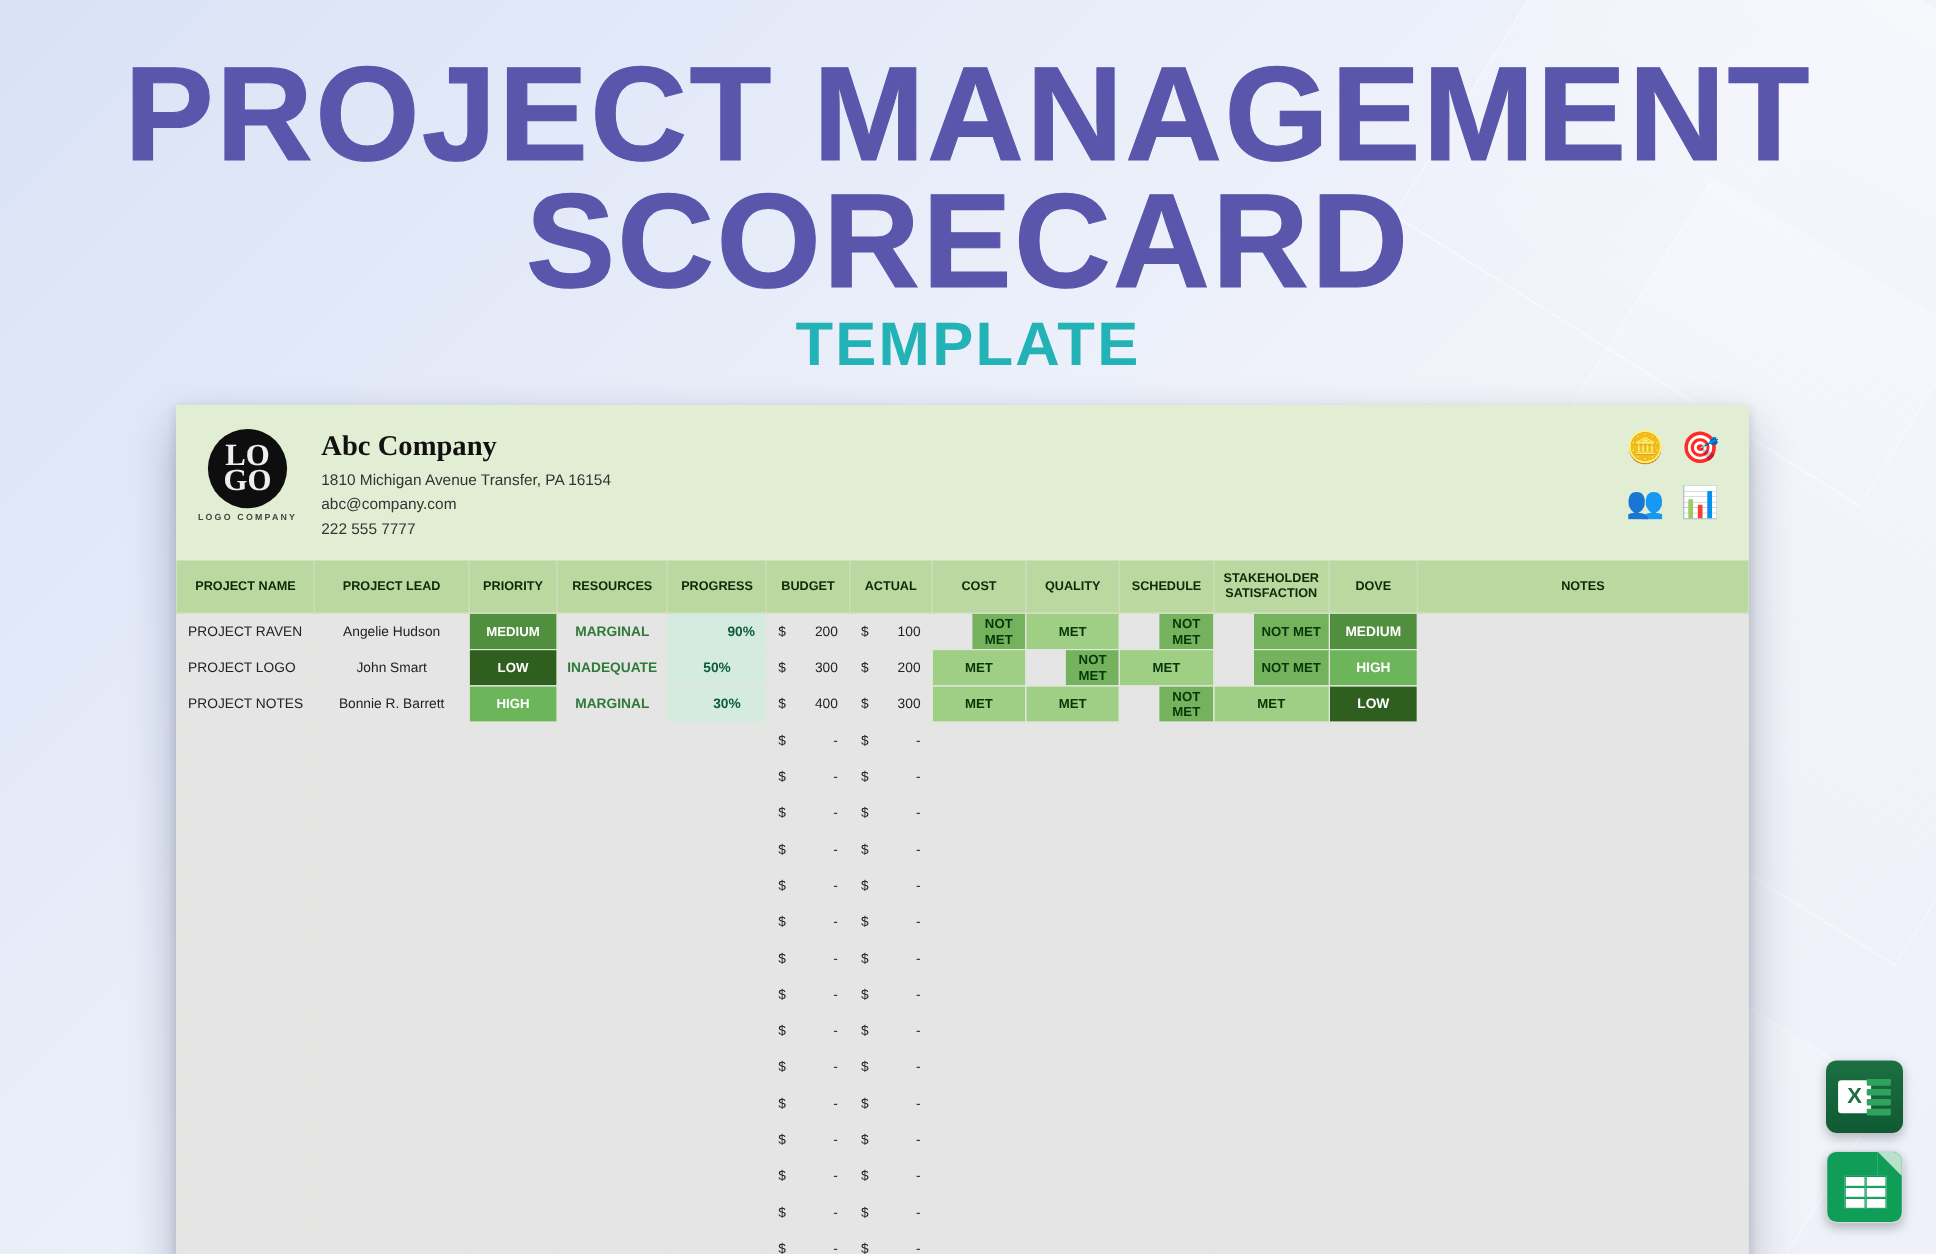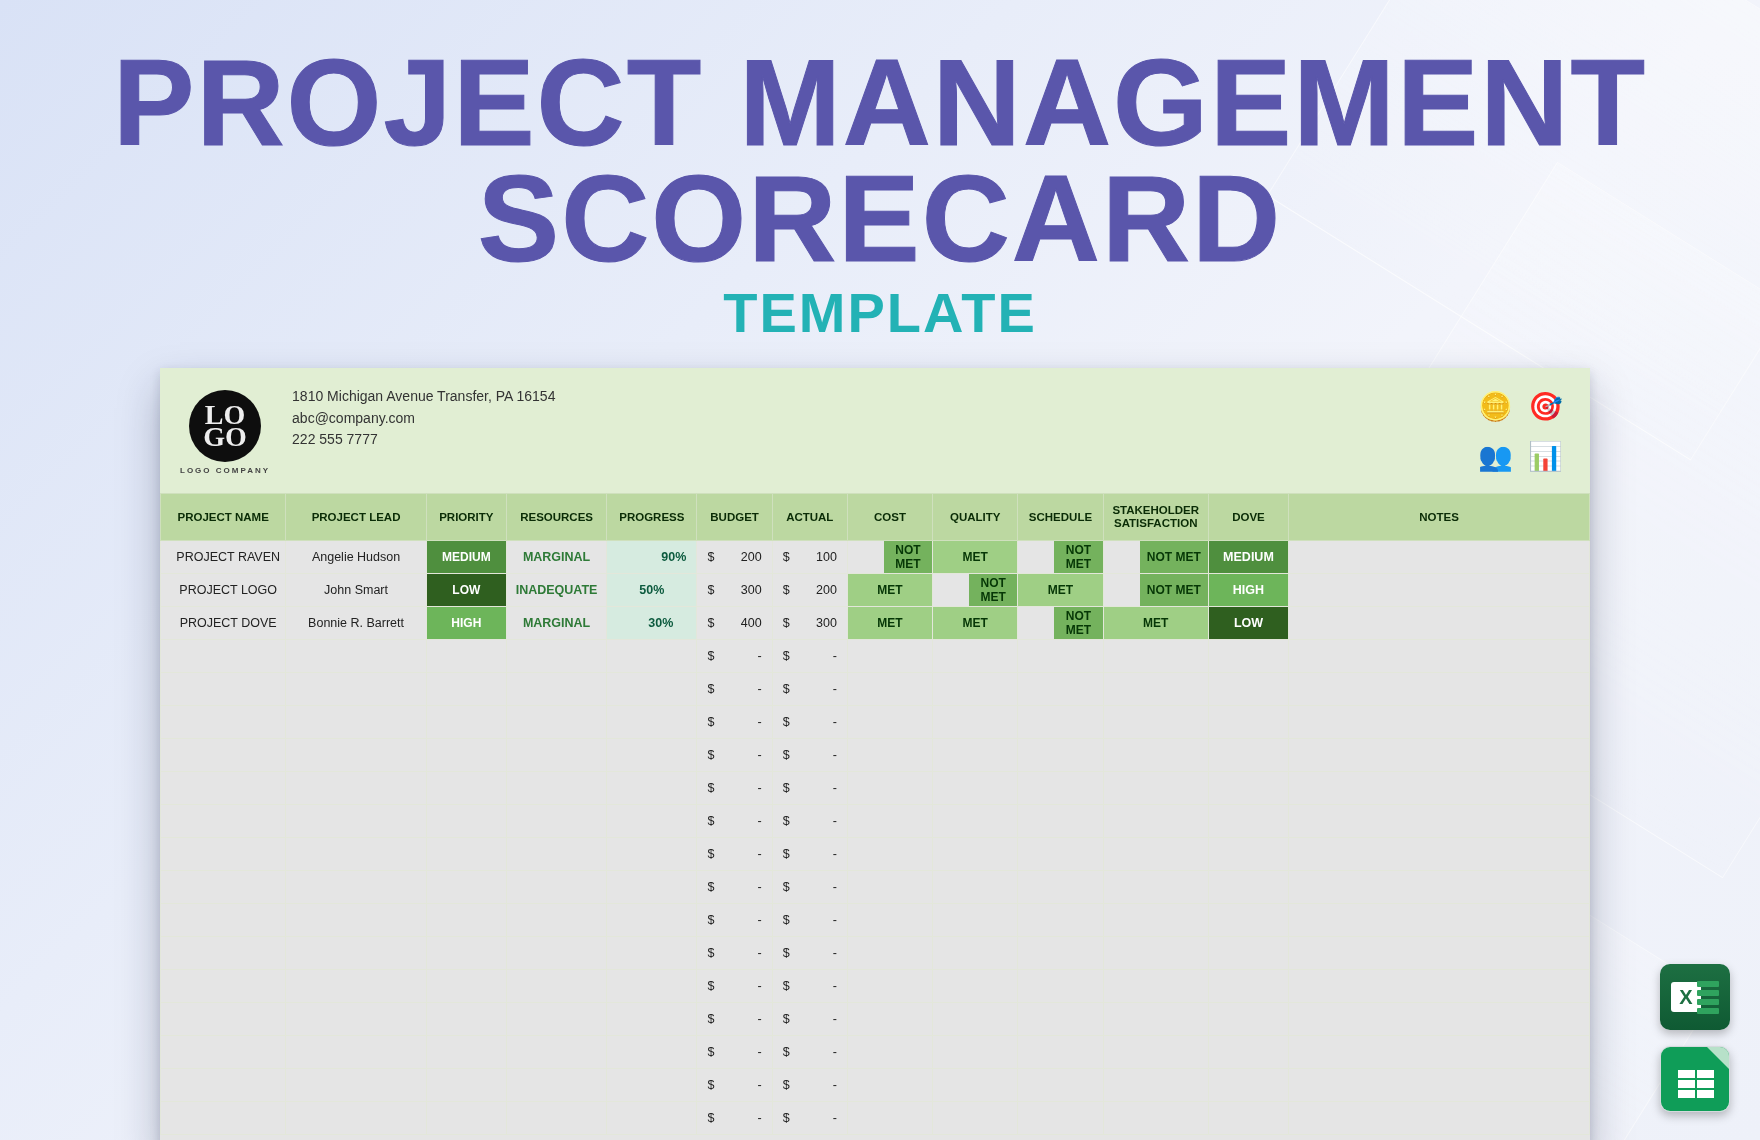--- a/index.html
+++ b/index.html
@@ -36,21 +36,21 @@
 .logo-circle{width:72px;height:72px;border-radius:50%;background:#0e0e0e;color:#eee;display:flex;flex-direction:column;align-items:center;justify-content:center;font-weight:800;font-family:Georgia,serif;line-height:.8;font-size:28px;}
 .logo-small{font-size:8px;letter-spacing:2px;color:#444;margin-top:4px;font-weight:700;}
 .company-text .cname{font-family:Georgia,serif;font-weight:800;font-size:26px;color:#111;}
 .company-text div{font-size:14px;color:#333;line-height:1.55;}
 .doc-title{position:absolute;right:150px;top:38px;font-family:Georgia,serif;font-weight:800;font-size:30px;color:#111;letter-spacing:.5px;}
 .icon-grid{position:absolute;right:22px;top:16px;display:grid;grid-template-columns:44px 44px;grid-template-rows:44px 44px;gap:6px;}
 .ig{display:flex;align-items:center;justify-content:center;font-size:28px;}
 table{width:100%;border-collapse:collapse;table-layout:fixed;font-size:12.5px;}
 thead th{background:#bcd8a1;color:#0a2c06;font-weight:800;font-size:11.5px;padding:10px 6px;text-align:center;border:1px solid #cfe0bd;line-height:1.15;}
 tbody td{border:1px solid #e3e7da;padding:0;text-align:center;height:33px;color:#222;}
-tbody td.tl{text-align:center;padding-left:10px;}
+tbody td.tl{text-align:left;padding-left:10px;}
 .badge{display:flex;align-items:center;justify-content:center;height:100%;width:100%;color:#fff;font-weight:700;font-size:12px;}
 .g-med{background:#4f8f3e;} .g-low{background:#2f5f1f;} .g-high{background:#6db55a;}
 .res{color:#2e7a37;font-weight:800;}
 .prog{background:#d6ebe0;font-weight:700;color:#0d5b3f;}
 .met{background:#9fcf85;font-weight:700;color:#063706;font-size:12px;}
 .notmet{background:#74b25d;font-weight:700;color:#063706;font-size:12px;margin-left:36px;}
 .risk-med{background:#4f8f3e;color:#fff;font-weight:700;}
 .risk-high{background:#6db55a;color:#fff;font-weight:700;}
 .risk-low{background:#2f5f1f;color:#fff;font-weight:700;}
 .money{text-align:left;padding:0 10px;display:flex;justify-content:space-between;align-items:center;height:100%;}
@@ -83,20 +83,21 @@
 <div class="sheet">
   <div class="company-band">
     <div class="logo-wrap">
       <div class="logo-circle">
         <span>LO</span>
         <span>GO</span>
       </div>
       <div class="logo-small">LOGO COMPANY</div>
     </div>
     <div class="company-text">
+      <div class="cname">Abc Company</div>
       <div>1810 Michigan Avenue Transfer, PA 16154</div>
       <div>abc@company.com</div>
       <div>222 555 7777</div>
     </div>
     <div class="icon-grid">
       <div class="ig">🪙</div>
       <div class="ig">🎯</div>
       <div class="ig">👥</div>
       <div class="ig">📊</div>
     </div>
@@ -207,21 +208,21 @@
           </td>
           <td>
             <div class="notmet" style="height:100%;display:flex;align-items:center;justify-content:center;">NOT MET</div>
           </td>
           <td>
             <div class="risk-high" style="height:100%;display:flex;align-items:center;justify-content:center;">HIGH</div>
           </td>
           <td></td>
         </tr>
         <tr>
-          <td class="tl">PROJECT DOVE</td>
+          <td class="tl">PROJECT NOTES</td>
           <td>Bonnie R. Barrett</td>
           <td>
             <div class="badge g-high">HIGH</div>
           </td>
           <td class="res">MARGINAL</td>
           <td>
             <div class="prog" style="height:100%;display:flex;align-items:center;justify-content:center;padding-left:18px;">30%</div>
           </td>
           <td>
             <div class="money">

